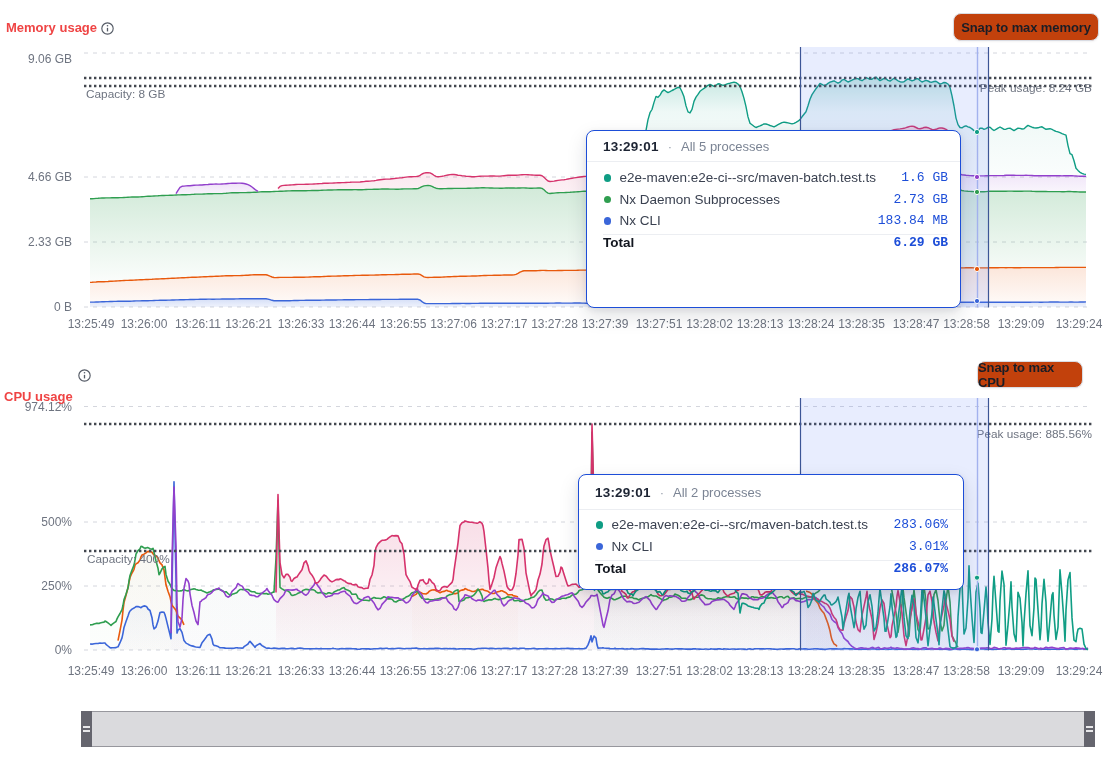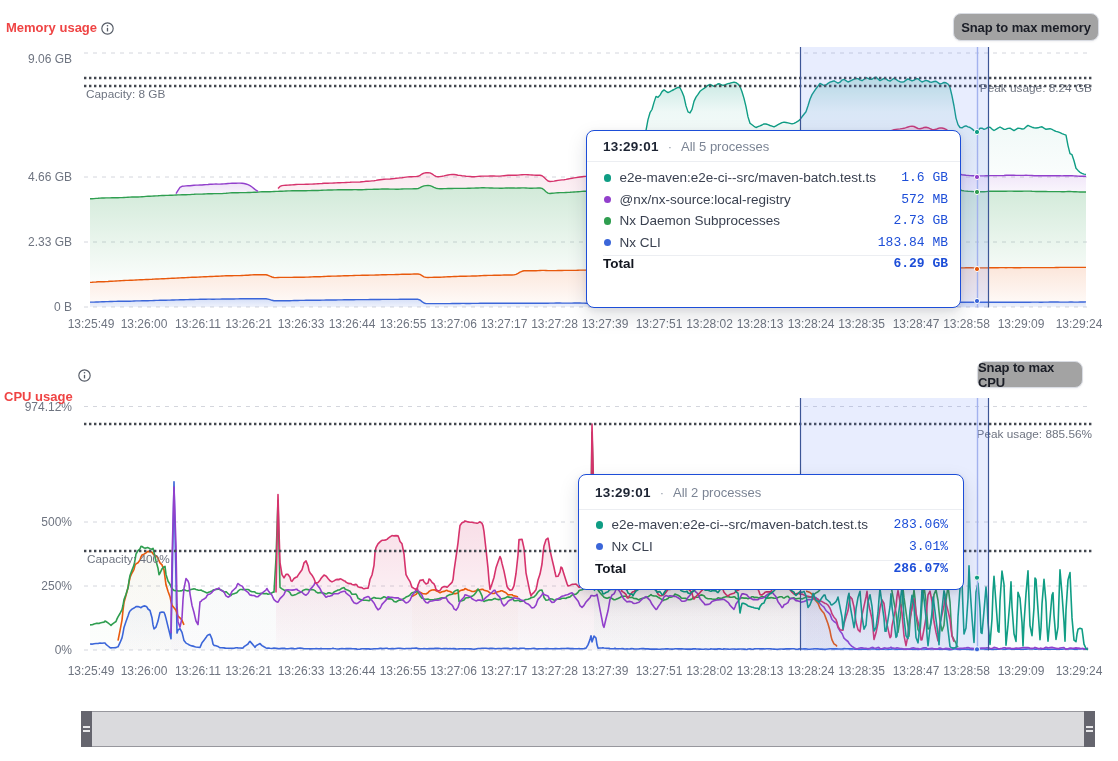--- a/index.html
+++ b/index.html
@@ -1,18 +1,18 @@
 <!DOCTYPE html>
 <html><head><meta charset="utf-8"><style>
 * { margin:0; padding:0; box-sizing:border-box; }
 html,body { width:1118px; height:761px; background:#fff; font-family:"Liberation Sans",sans-serif; position:relative; overflow:hidden; }
 svg#cv { position:absolute; left:0; top:0; }
 svg text { font-family:"Liberation Sans",sans-serif; }
 .title { position:absolute; font-weight:bold; font-size:13px; line-height:14px; color:#ef4444; }
-.btn { position:absolute; background:#a3a3a3; border:1px solid #d9dce3; border-radius:8px; box-shadow:0 1px 2px rgba(16,24,40,.05); font-weight:bold; font-size:13px; letter-spacing:-0.1px; color:#1a1d26; display:flex; align-items:center; justify-content:center; }
+.btn { position:absolute; background:#c2410c; border:1px solid #d9dce3; border-radius:8px; box-shadow:0 1px 2px rgba(16,24,40,.05); font-weight:bold; font-size:13px; letter-spacing:-0.1px; color:#1a1d26; display:flex; align-items:center; justify-content:center; }
 .tip { position:absolute; background:#fff; border:1px solid #1d4ed8; border-radius:8px; box-shadow:0 8px 20px rgba(25,30,45,.13), 0 2px 6px rgba(25,30,45,.08); }
 .tip-head { display:flex; align-items:center; border-bottom:1px solid #eceef2; font-size:13px; color:#7b8494; padding:0 16px; }
 .tip-head b { font-size:13.5px; color:#1d2433; margin-right:9px; letter-spacing:0.2px; }
 .tip-head .sep { margin-right:9px; color:#9aa1ad; }
 .row { display:flex; align-items:center; height:21.5px; font-size:13.5px; color:#3a4150; }
 .dot { width:7.5px; height:7.5px; border-radius:50%; margin:0 8.5px 0 0.5px; flex:none; }
 .lab { white-space:nowrap; }
 .val { margin-left:auto; font-family:"Liberation Mono",monospace; font-size:13px; color:#1d4ed8; }
 .trow { display:flex; align-items:flex-start; font-size:13.5px; font-weight:bold; color:#12161f; }
 .trow .val { font-weight:bold; }
@@ -216,25 +216,20 @@
 
 <div class="tip" style="left:586px; top:130px; width:375px; height:178px; padding:0 12px 0 16px;">
   <div class="tip-head" style="height:31px; margin:0 -12px 0 -16px;"><b>13:29:01</b><span class="sep">·</span>All 5 processes</div>
   <div style="padding-top:5px;">
 <div class="row">
         <span class="dot" style="background:#0f9d84"></span>
         <span class="lab">e2e-maven:e2e-ci--src/maven-batch.test.ts</span>
         <span class="val">1.6 GB</span>
       </div>
 <div class="row">
-        <span class="dot" style="background:#9240cc"></span>
-        <span class="lab">@nx/nx-source:local-registry</span>
-        <span class="val">572 MB</span>
-      </div>
-<div class="row">
         <span class="dot" style="background:#2f9e50"></span>
         <span class="lab">Nx Daemon Subprocesses</span>
         <span class="val">2.73 GB</span>
       </div>
 <div class="row">
         <span class="dot" style="background:#3b66d9"></span>
         <span class="lab">Nx CLI</span>
         <span class="val">183.84 MB</span>
       </div>
   </div>

